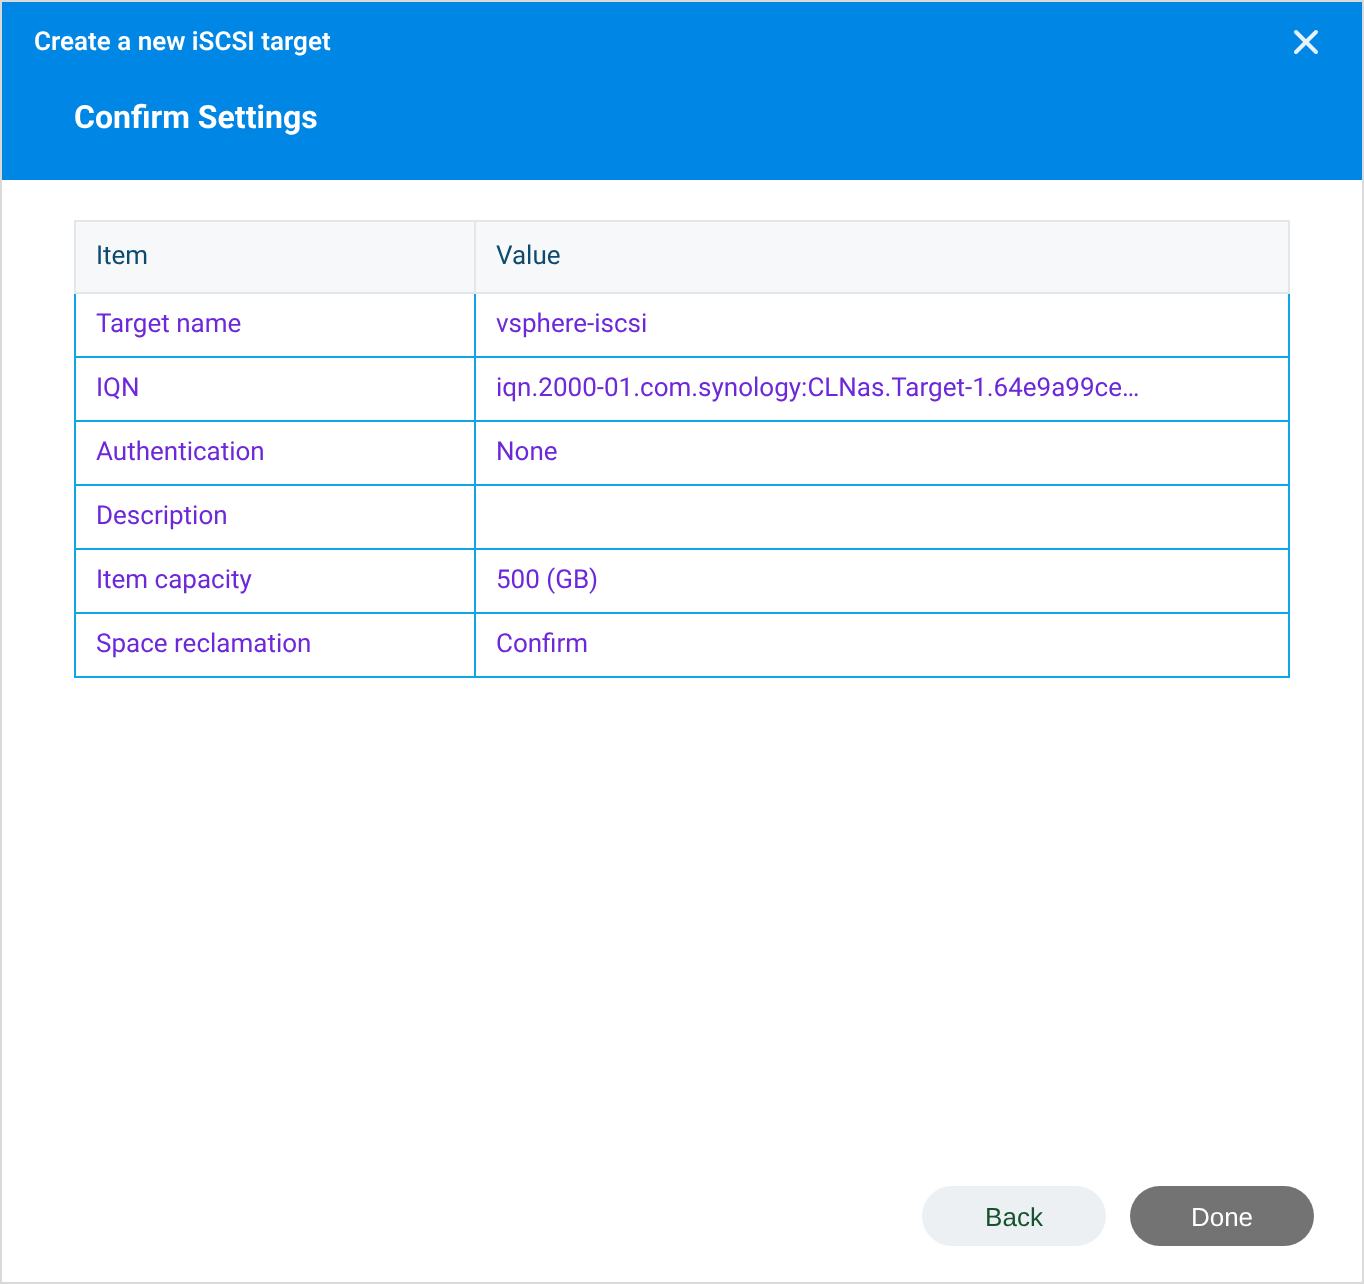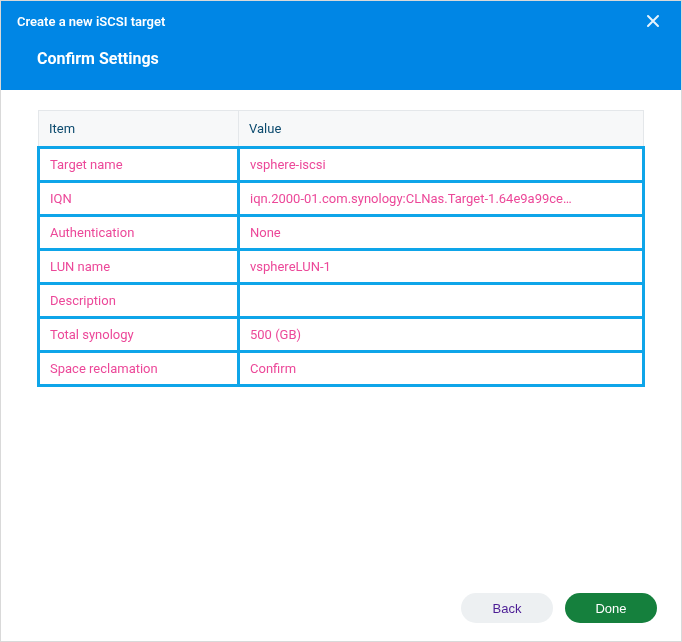--- a/index.html
+++ b/index.html
@@ -63,22 +63,22 @@
     thead th {
       text-align: left;
       font-weight: 400;
       color: #0c4a6e;
       padding: 10px 10px;
       background: #f7f8f9;
       border: 1px solid #e4e7ea;
     }
     tbody td {
       padding: 8px 10px;
-      border: 3px solid #0ea5e9;
-      color: #ec4899;
+      border: 1px solid #0ea5e9;
+      color: #6d28d9;
       white-space: nowrap;
       overflow: hidden;
       text-overflow: ellipsis;
       max-width: 0;
     }
     tbody td:first-child {
       width: 200px;
     }
     .footer {
       display: flex;
@@ -90,24 +90,24 @@
       min-width: 92px;
       height: 30px;
       border-radius: 15px;
       border: none;
       font-size: 13px;
       cursor: pointer;
       padding: 0 24px;
     }
     .btn-secondary {
       background: #edf0f2;
-      color: #4c1d95;
+      color: #14532d;
     }
     .btn-primary {
-      background: #15803d;
+      background: #737373;
       color: #fff;
       font-weight: 500;
     }
   </style>
 </head>
 <body>
 
 <div class="dialog">
   <div class="header">
     <div class="titlebar">
@@ -140,29 +140,25 @@
         </tr>
         <tr>
           <td>IQN</td>
           <td>iqn.2000-01.com.synology:CLNas.Target-1.64e9a99ce…</td>
         </tr>
         <tr>
           <td>Authentication</td>
           <td>None</td>
         </tr>
         <tr>
-          <td>LUN name</td>
-          <td>vsphereLUN-1</td>
-        </tr>
-        <tr>
           <td>Description</td>
           <td></td>
         </tr>
         <tr>
-          <td>Total synology</td>
+          <td>Item capacity</td>
           <td>500 (GB)</td>
         </tr>
         <tr>
           <td>Space reclamation</td>
           <td>Confirm</td>
         </tr>
       </tbody>
     </table>
   </div>
 

